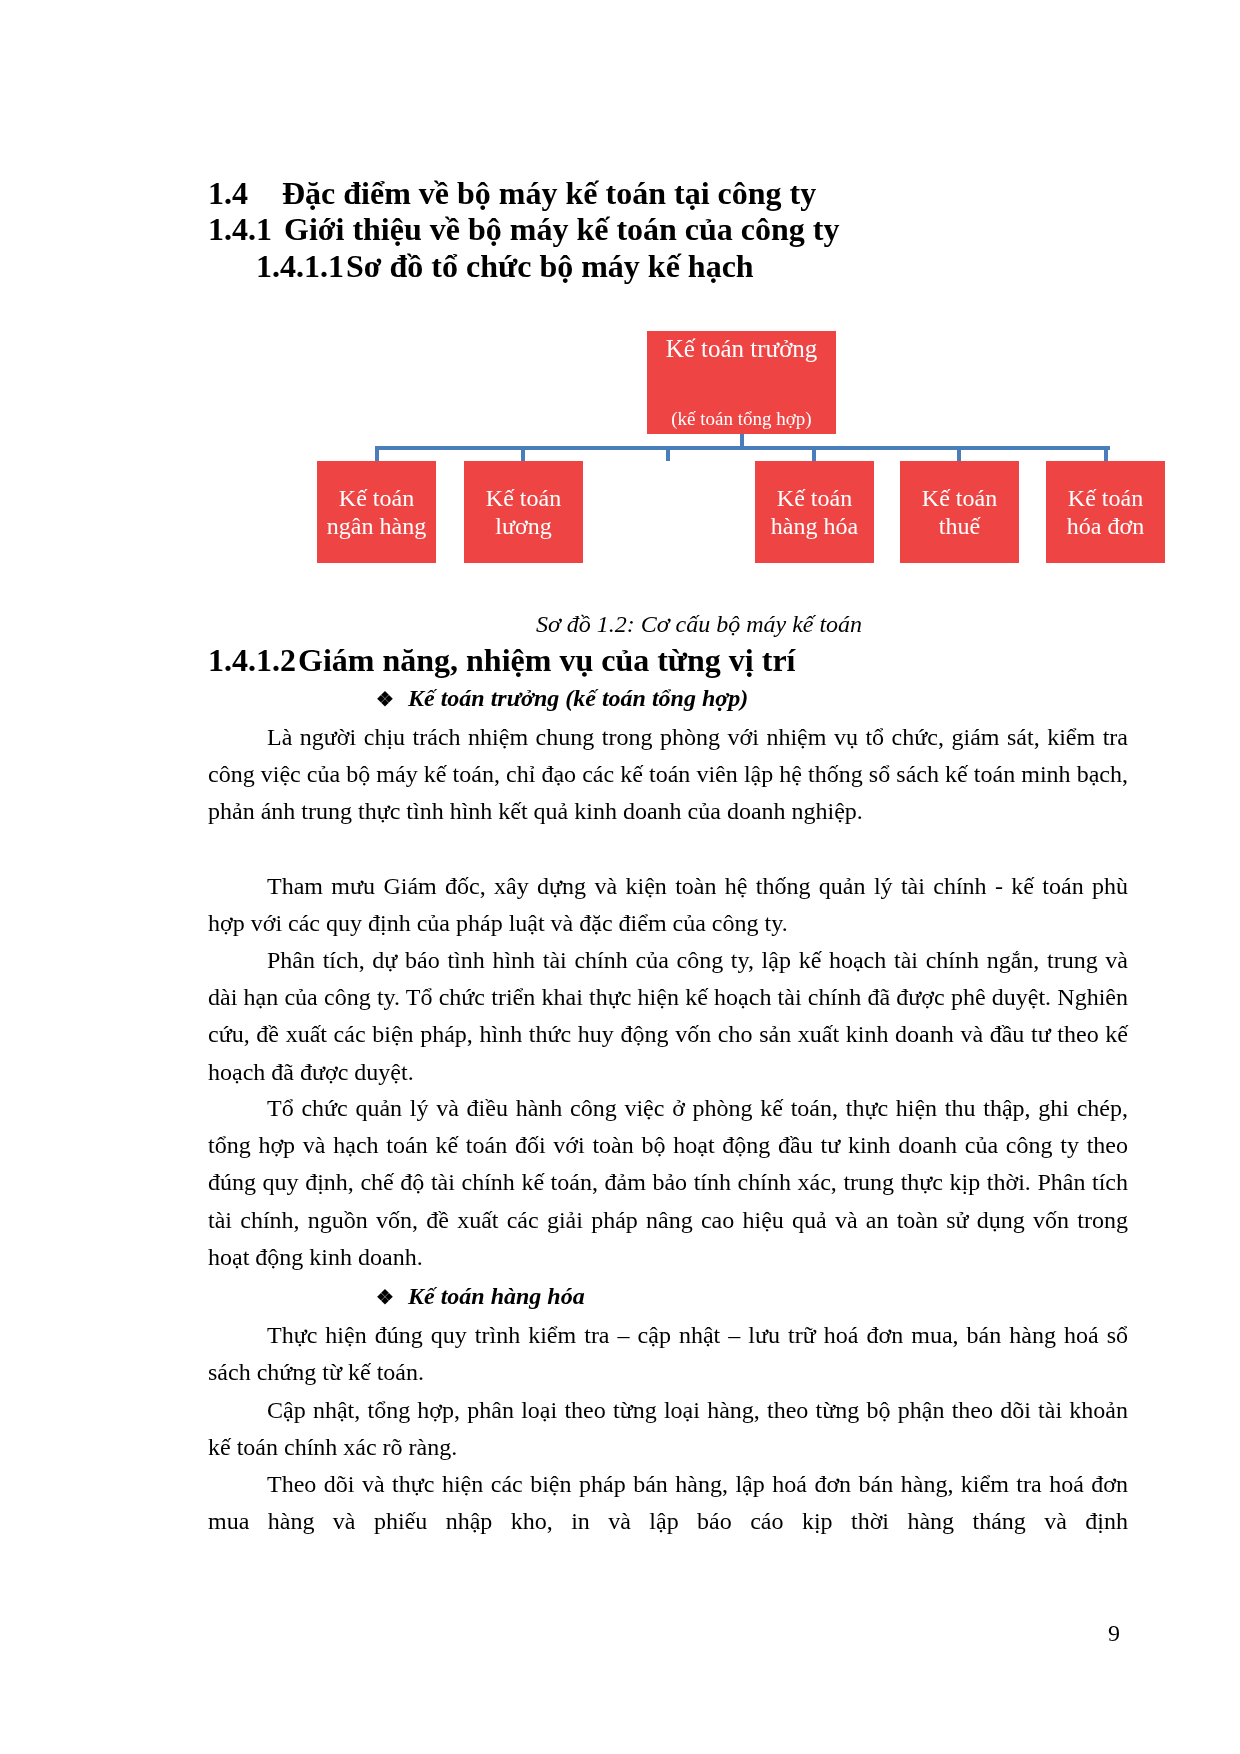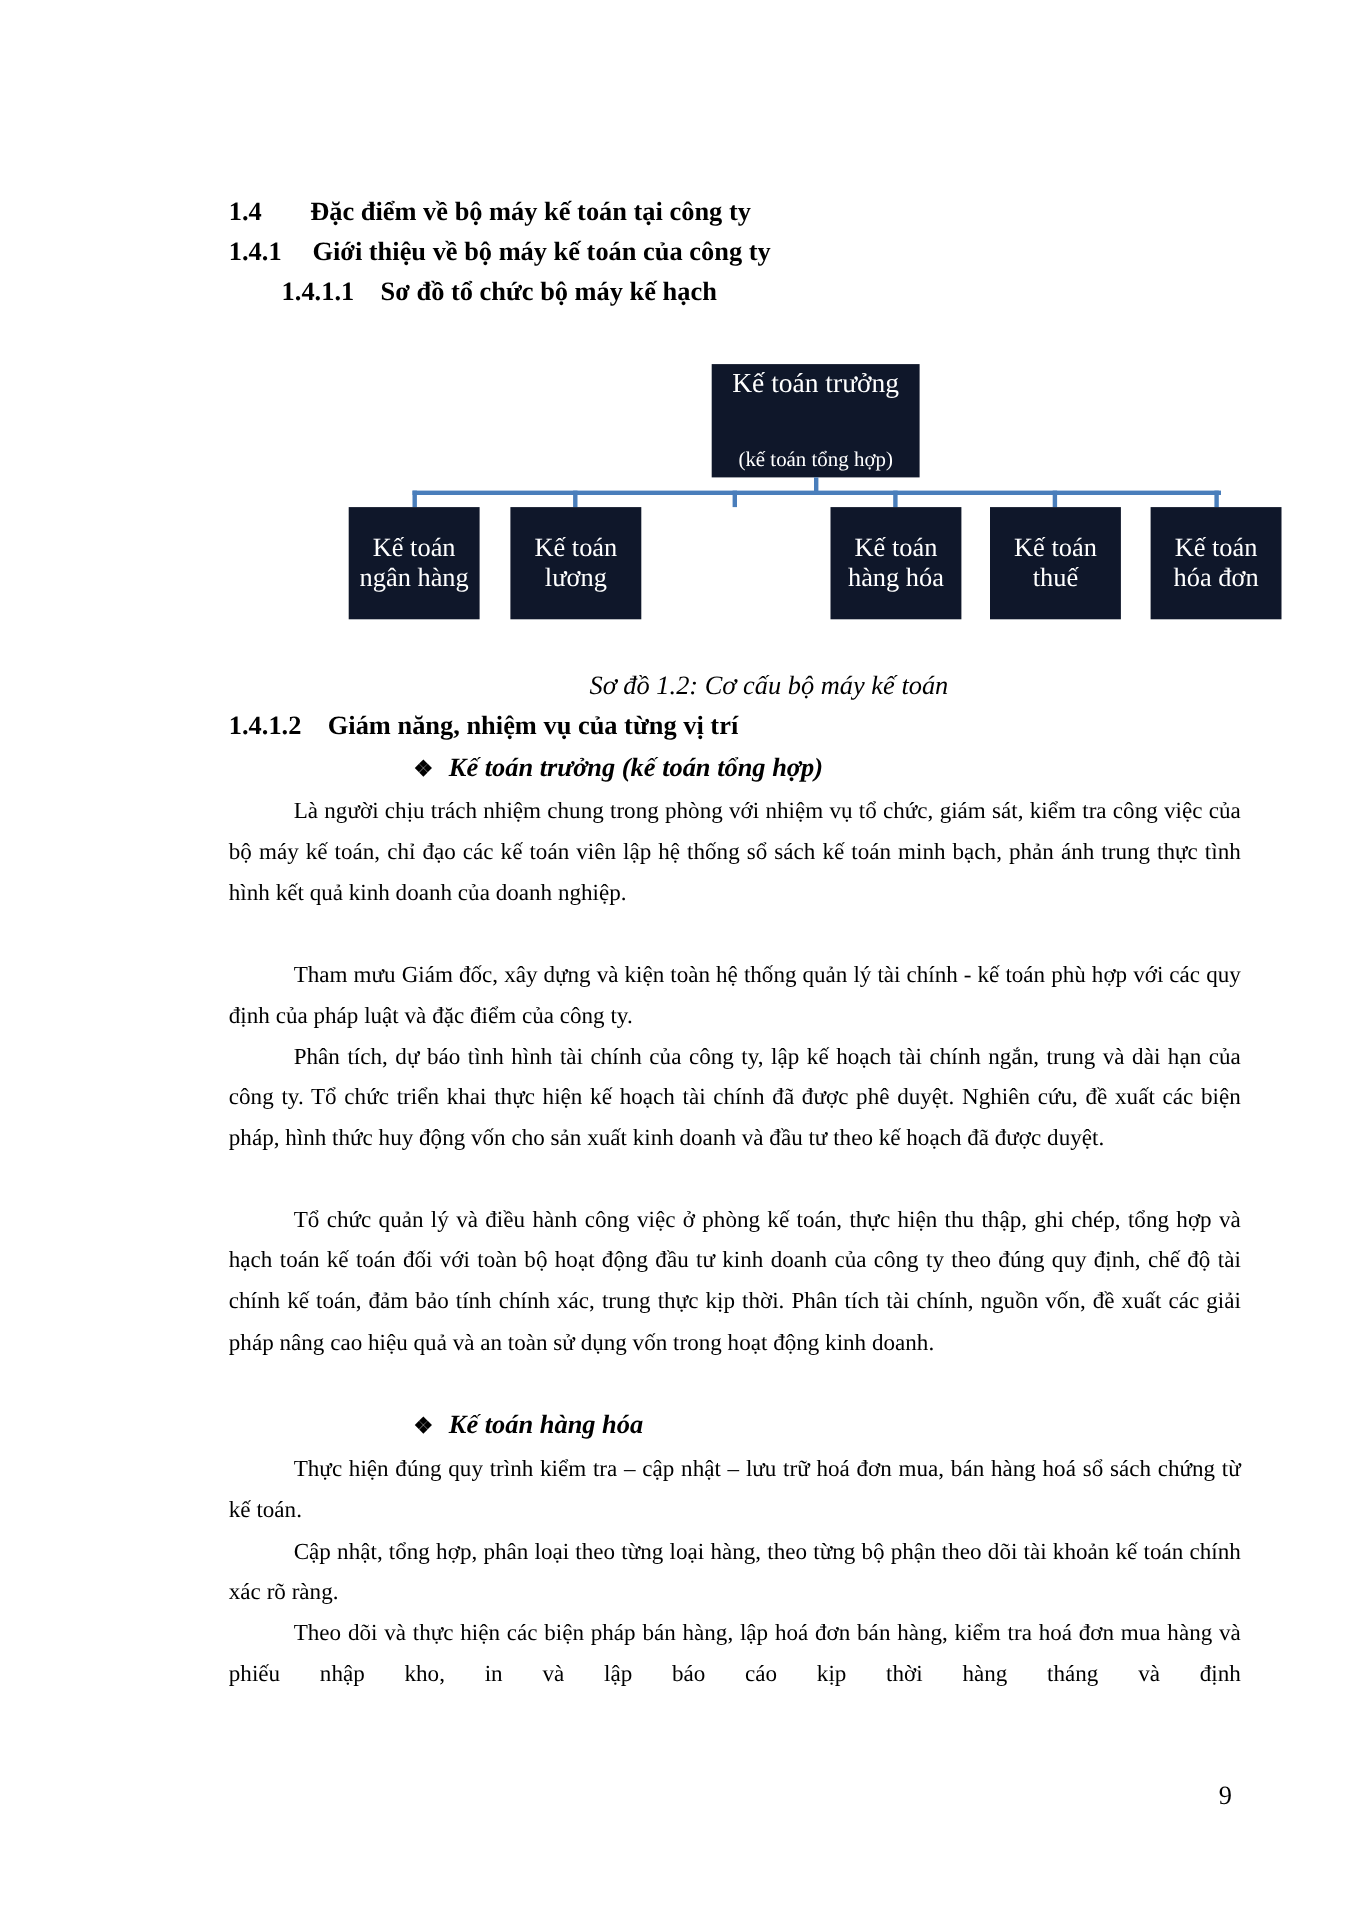--- a/index.html
+++ b/index.html
@@ -1,47 +1,47 @@
 <!DOCTYPE html>
 <html><head>
 <meta charset="utf-8">
 <style>
   html, body { margin: 0; padding: 0; background: #ffffff; }
   body { width: 1240px; height: 1754px; position: relative; overflow: hidden;
          font-family: "Liberation Serif", "DejaVu Serif", serif; color: #000; }
-  .heading { position: absolute; left: 208px; font-weight: bold; font-size: 24px; line-height: 30px; white-space: nowrap; font-family: Liberation Serif, serif; }
+  .heading { position: absolute; left: 208px; font-weight: bold; font-size: 32px; line-height: 30px; white-space: nowrap; font-family: Liberation Serif, serif; }
   .heading .num { display: inline-block; }
   #h1 { top: 178px; }
   #h1 .num { width: 74px; }
   #h2 { top: 214px; }
   #h2 .num { width: 76px; }
   #h3 { top: 251px; }
   #h3 .num { width: 90px; margin-left: 48px; }
   #h4 { top: 645px; }
   #h4 .num { width: 90px; }
 
   .org { position: absolute; left: 0; top: 0; width: 1240px; height: 600px; }
-  .box { position: absolute; background: #0f172a; color: #ffffff; display: flex; flex-direction: column;
+  .box { position: absolute; background: #ef4444; color: #ffffff; display: flex; flex-direction: column;
          align-items: center; justify-content: center; text-align: center;
          font-family: "Liberation Serif", "DejaVu Serif", serif; }
   .box.top { left: 647px; top: 331px; width: 189px; height: 103px; }
   .box.top .l1 { font-size: 25px; line-height: 32px; }
   .box.top .l2 { font-size: 19px; line-height: 28px; margin-top: 40px; }
   .box.child { top: 461px; width: 119px; height: 102px; font-size: 24px; line-height: 28px; text-align: right; }
   .line { position: absolute; background: #4a7ebb; }
 
   .caption { position: absolute; top: 609px; left: 208px; width: 920px; text-align: center;
              font-style: italic; font-size: 24px; line-height: 30px; padding-left: 62px; box-sizing: border-box; }
 
   .bullet-h { position: absolute; left: 352px; font-weight: bold; font-style: italic; font-size: 24px; line-height: 30px; white-space: nowrap; margin-left: 24px; }
   .bullet-h .glyph { font-style: normal; font-size: 20px; display: inline-block; width: 32px; }
   #b1 { top: 683px; }
   #b2 { top: 1281px; }
 
-  .para { position: absolute; left: 208px; width: 920px; font-size: 21px; line-height: 37.2px;
+  .para { position: absolute; left: 208px; width: 920px; font-size: 24px; line-height: 37.2px;
           text-align: justify; text-indent: 59px; }
   #p1 { top: 719px; }
   #p2 { top: 868px; }
   #p3 { top: 942px; }
   #p4 { top: 1090px; }
   #p5 { top: 1317px; }
   #p6 { top: 1392px; }
   #p7 { top: 1466px; }
 
   .pagenum { position: absolute; left: 1108px; top: 1619px; font-size: 24px; line-height: 28px; }

